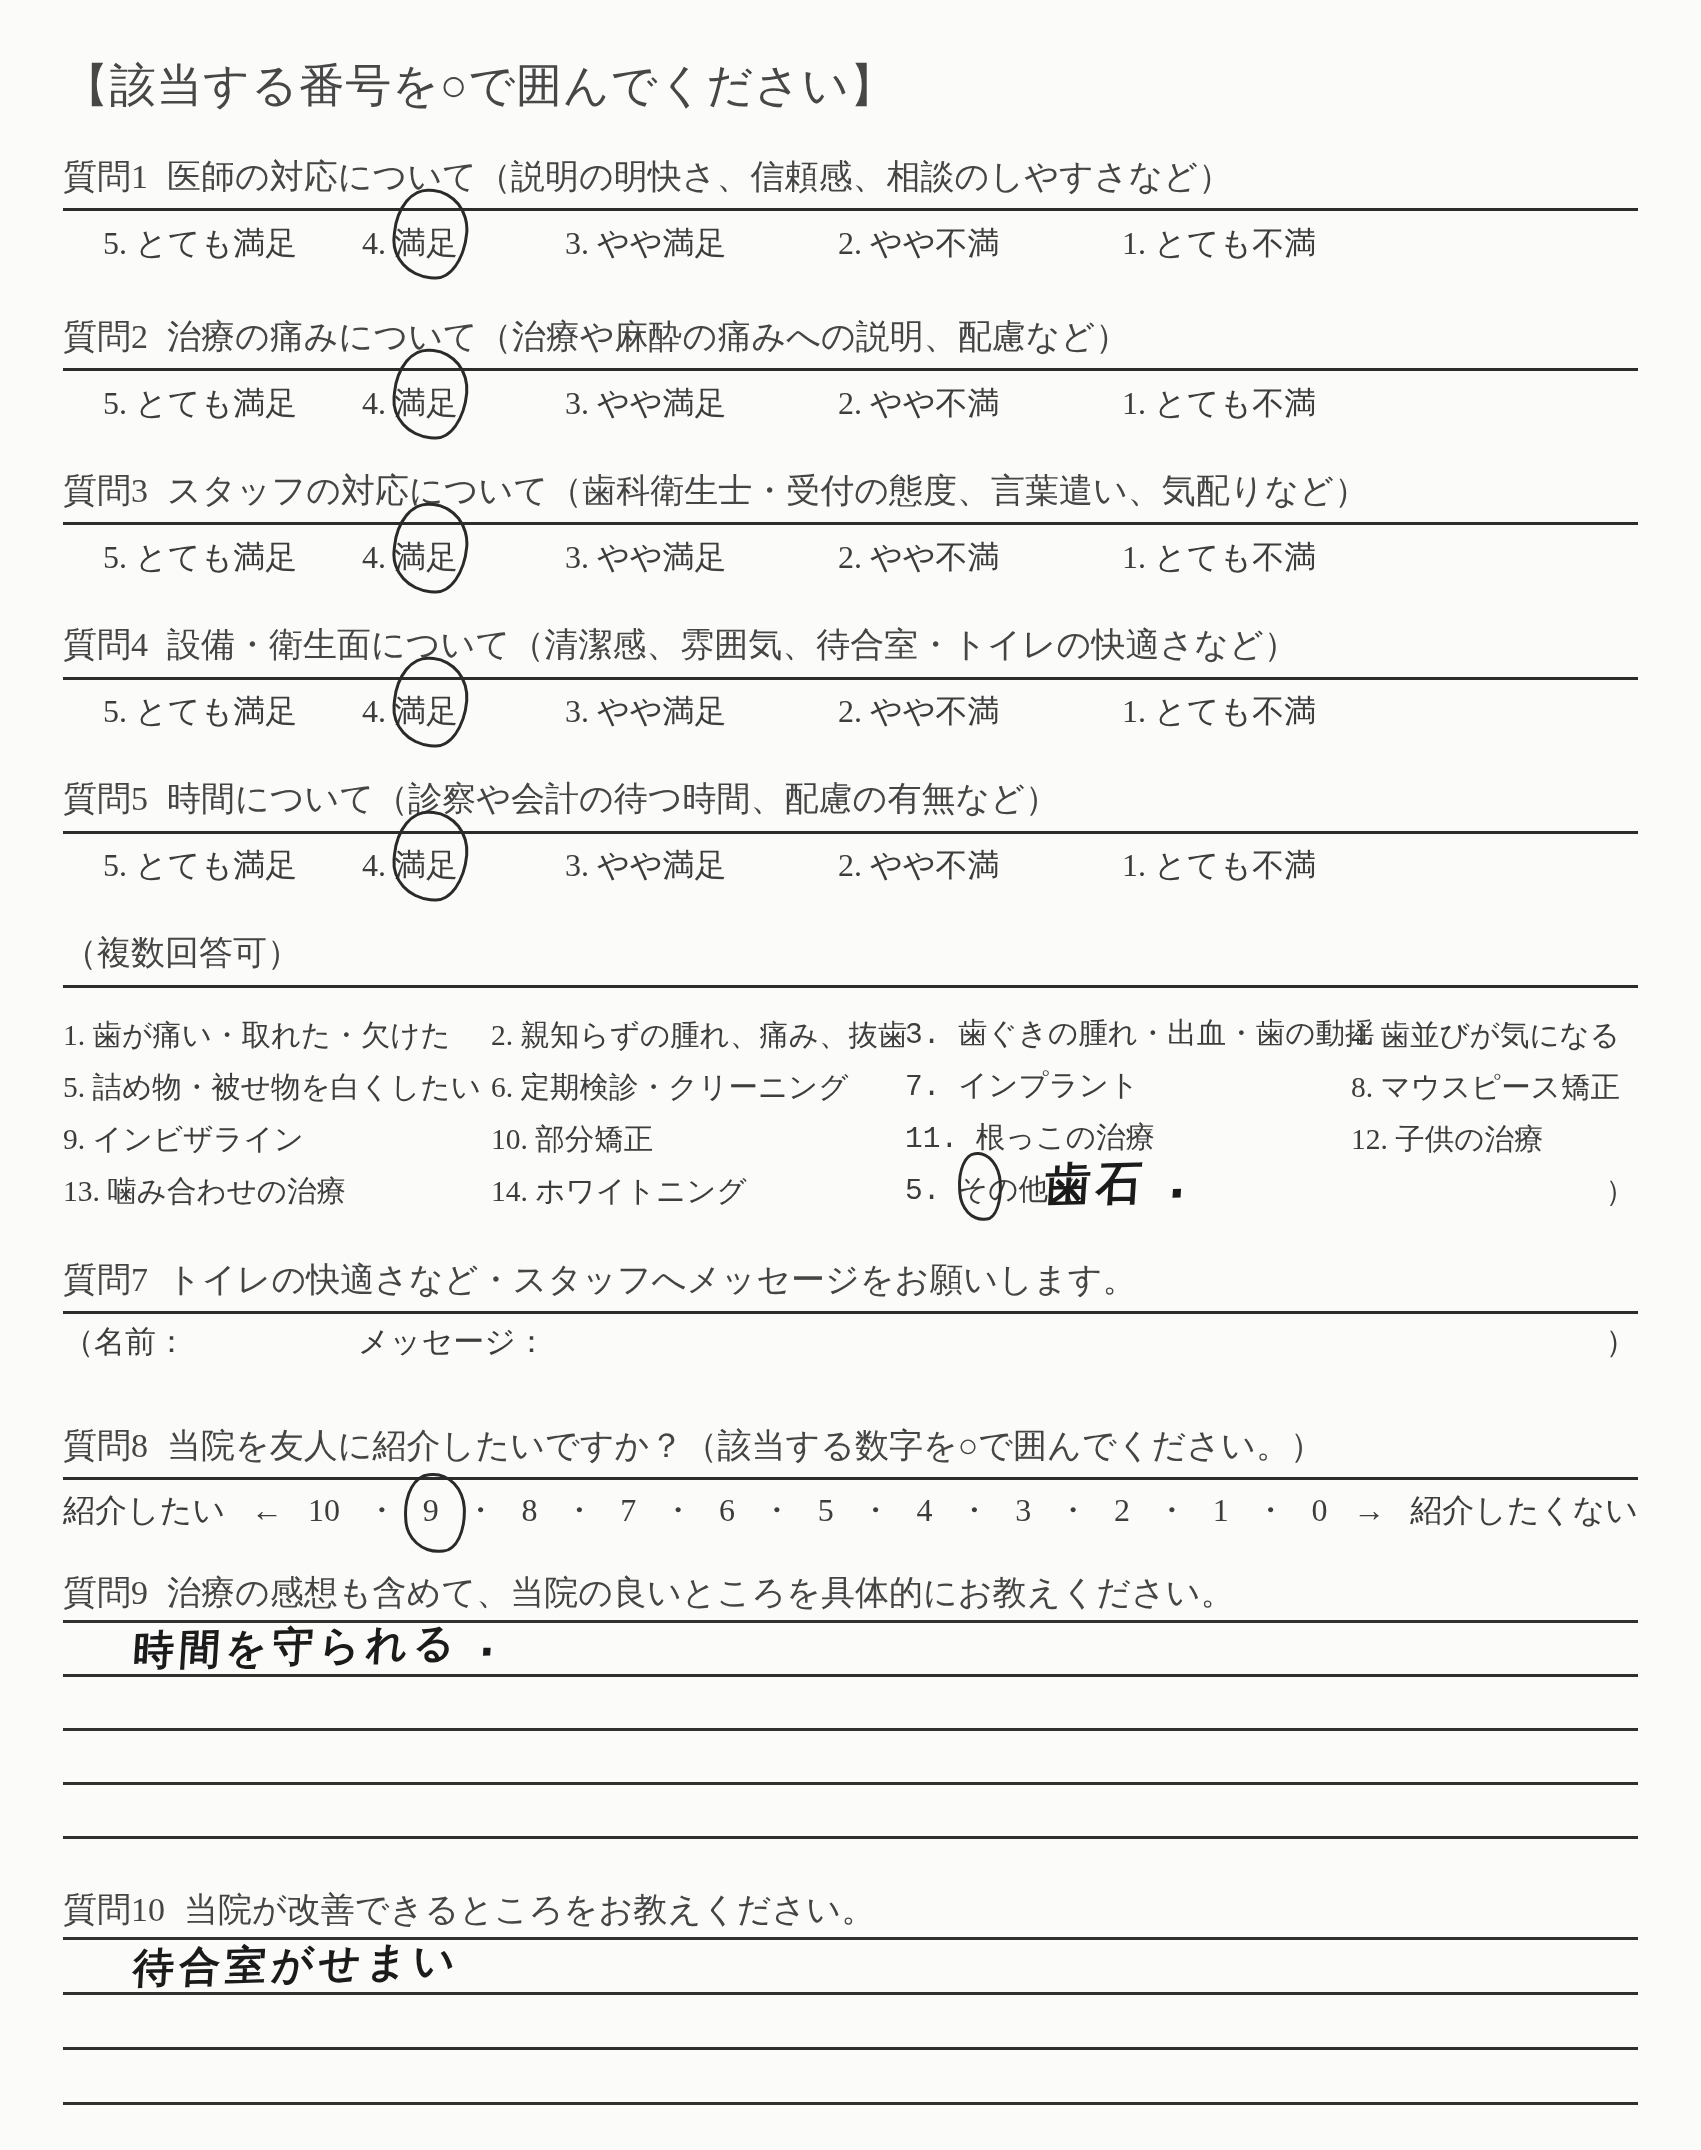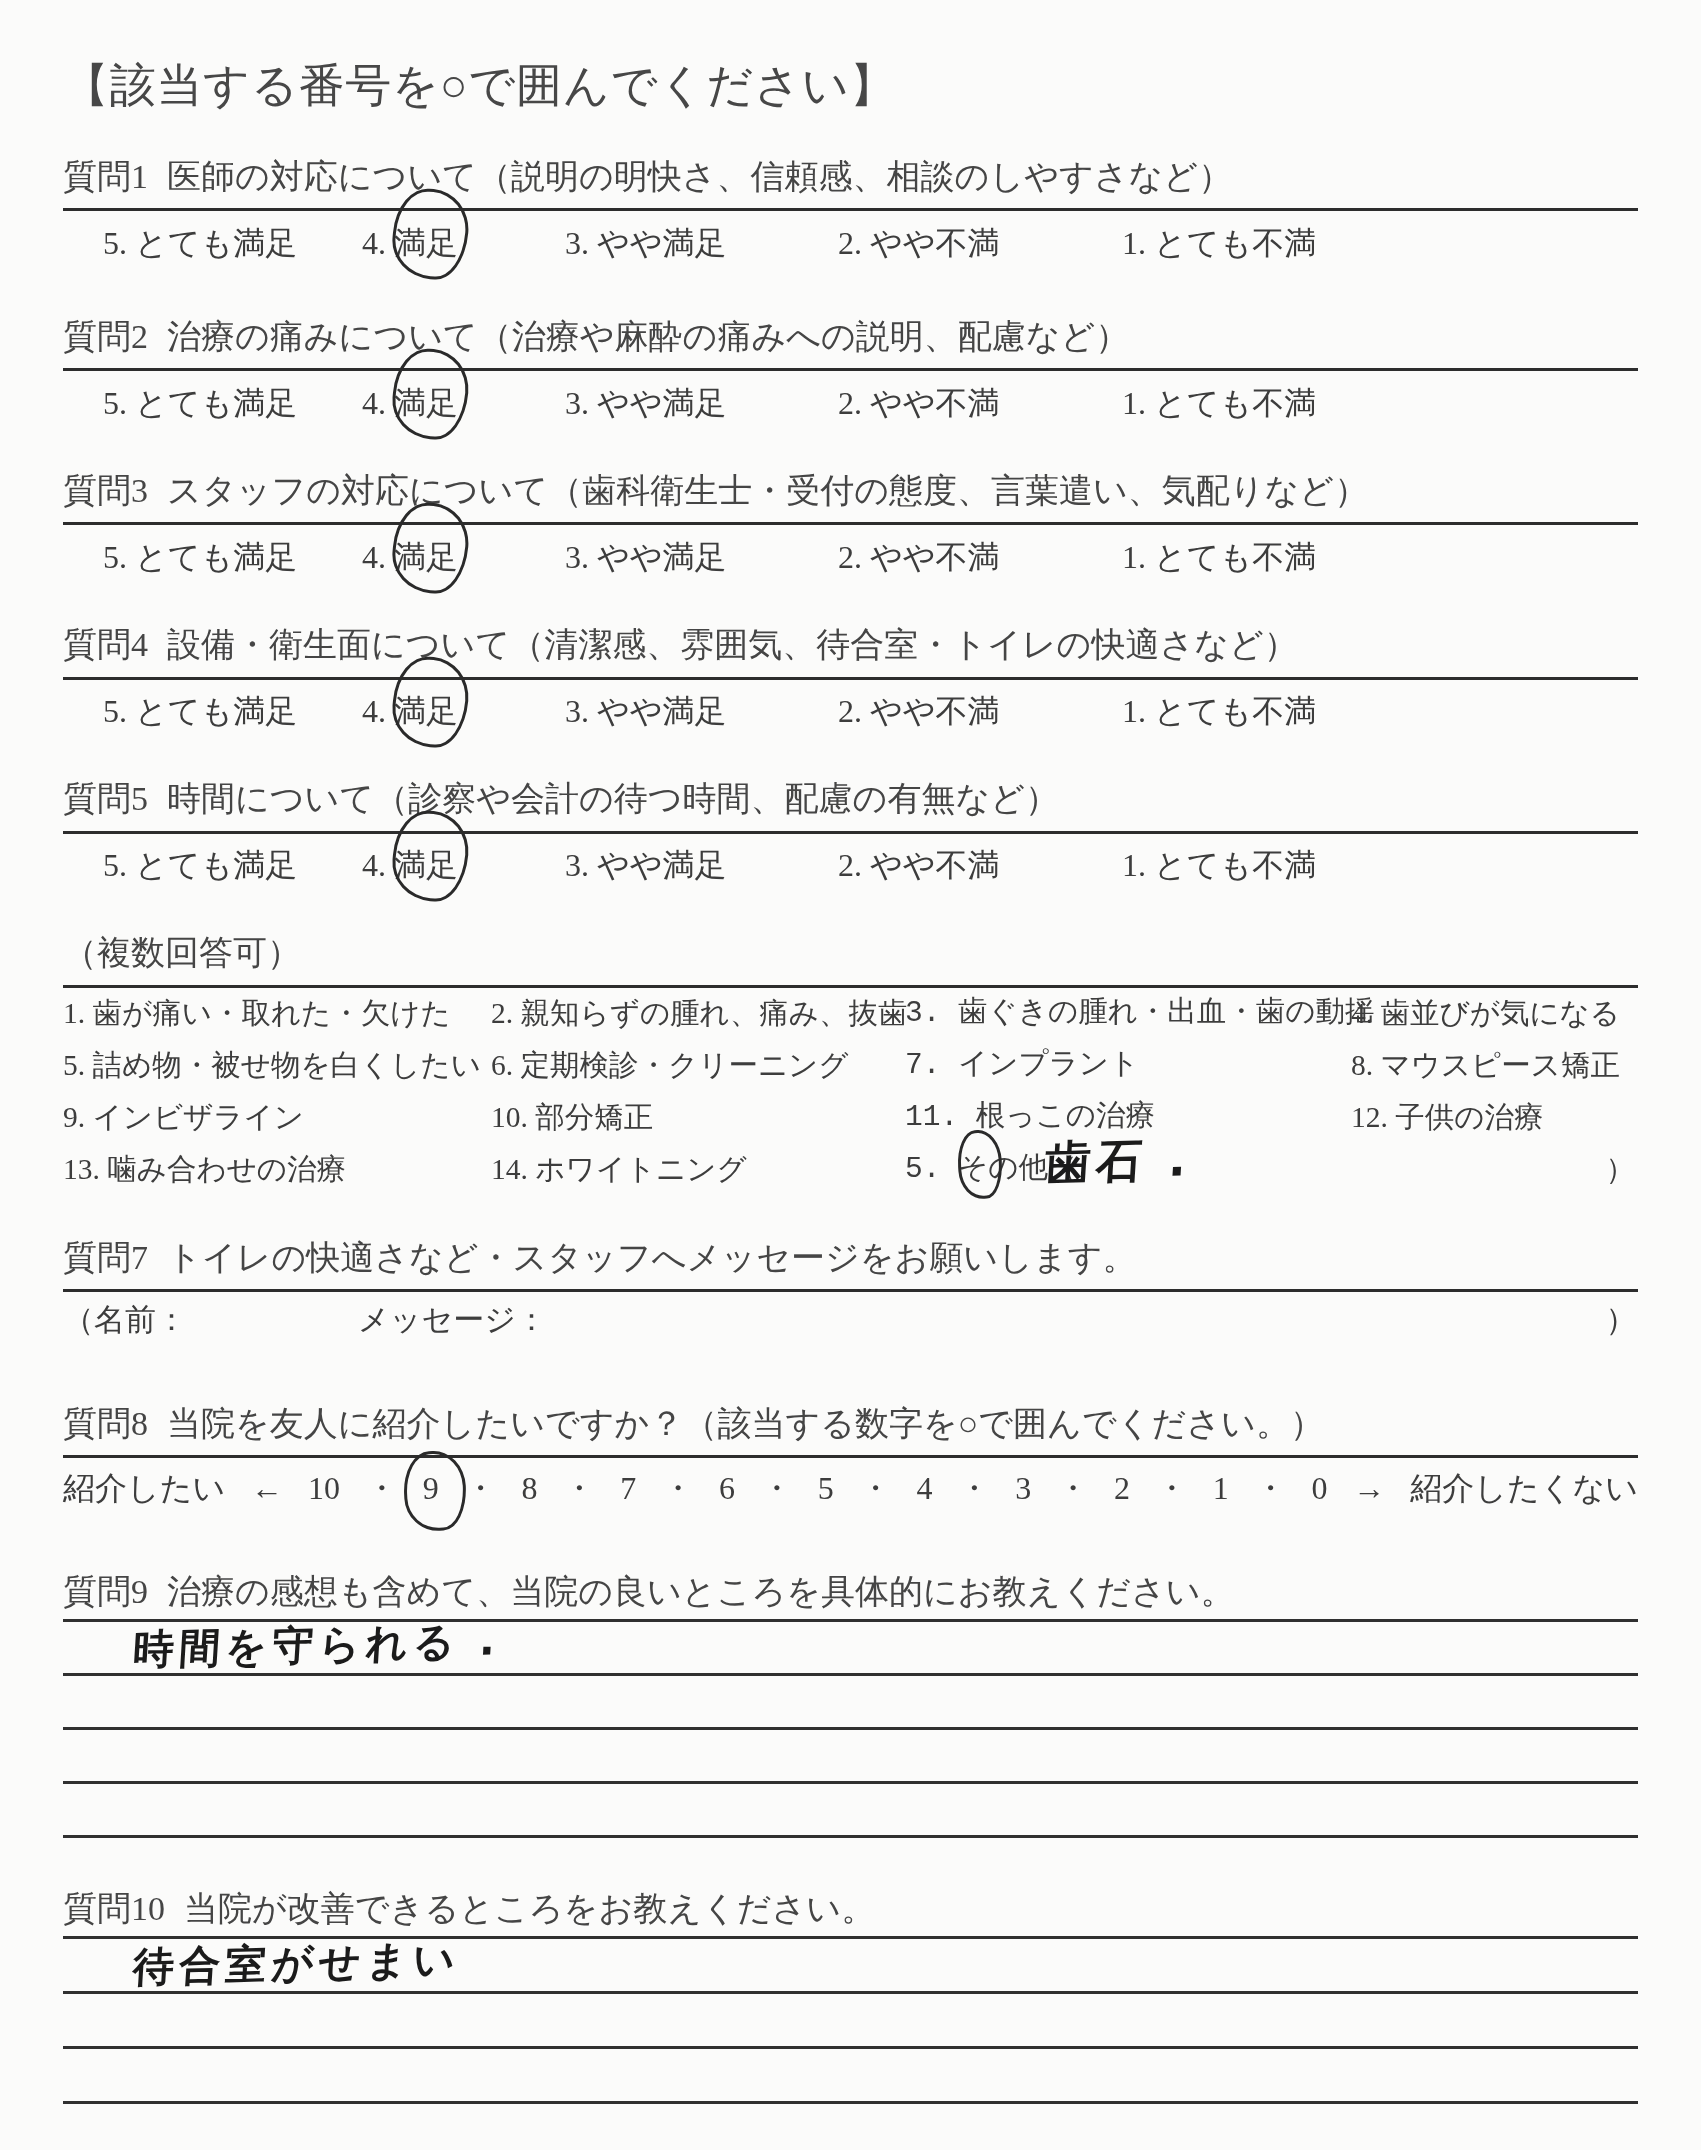--- a/index.html
+++ b/index.html
@@ -6,21 +6,21 @@
   body{
     width:1701px; min-height:2151px; box-sizing:border-box;
     background:#fbfbfa; color:#3d3d3d;
     font-family:"Liberation Serif","DejaVu Serif",serif;
     padding:58px 63px 21.4px 63px;
   }
   .title{font-size:46px; line-height:55px; color:#474747; letter-spacing:0.7px; white-space:nowrap;}
 
   .qblock{position:relative;}
   .mt-q1{margin-top:43px;} .mt-q2{margin-top:52px;} .mt-std{margin-top:46px;}
-  .mt-q7{margin-top:37px;} .mt-q8{margin-top:65px;} .mt-q9{margin-top:62px;} .mt-q10{margin-top:50px;}
+  .mt-q7{margin-top:37px;} .mt-q8{margin-top:65px;} .mt-q9{margin-top:41px;} .mt-q10{margin-top:50px;}
 
   .qheading{font-size:34px; line-height:42px; color:#454545; white-space:nowrap;}
   .qheading .qlabel{margin-right:19px;}
   .q6-headrow{display:flex; justify-content:space-between; align-items:flex-end;}
 
   .rule{border-top:3.7px solid #2d2d2d; margin-top:10.3px; height:0;}
   .rule-thin{border-top:3px solid #303030; margin-top:5.9px; height:0;}
 
   
   .opts{position:relative; height:41px; margin-top:11.8px; font-size:32px; line-height:41px;}
@@ -28,21 +28,21 @@
   .o1{left:0;margin-left:40px;} .o2{left:299px;} .o3{left:502px;} .o4{left:775px;} .o5{left:1059px;}
 
   .hand-circle{
     position:absolute; display:block; pointer-events:none;
     border:3px solid #2a2a2a; background:transparent;
     border-radius:46% 54% 42% 58% / 55% 48% 58% 45%;
   }
   .circ-satisfied{left:31px; top:-34px; width:69px; height:84px; transform:rotate(5deg);}
 
   
-  .q6-rows{margin-top:4px;}
+  .q6-rows{margin-top:26px;}
   .q6-row{position:relative; height:52px; font-size:29.5px; line-height:43px;}
   .k1{left:0;} .k2{left:428px;} .k3{left:842px;font-family:Liberation Mono, monospace;} .k4{left:1288px;}
   .q6-item{position:absolute; top:0; white-space:nowrap;}
   .circ-other{left:895px; top:-17.7px; width:38px; height:63px; transform:rotate(-4deg); border-width:3px;}
   .q6-other-hw{position:absolute; left:982px; top:-7.4px; font-size:46px;}
   .q6-close{position:absolute; right:3px; top:0;}
 
   
   .q7-row{position:relative; height:37px; margin-top:8.9px; font-size:31px; line-height:37px;}
   .q7-name{position:absolute; left:0;}

